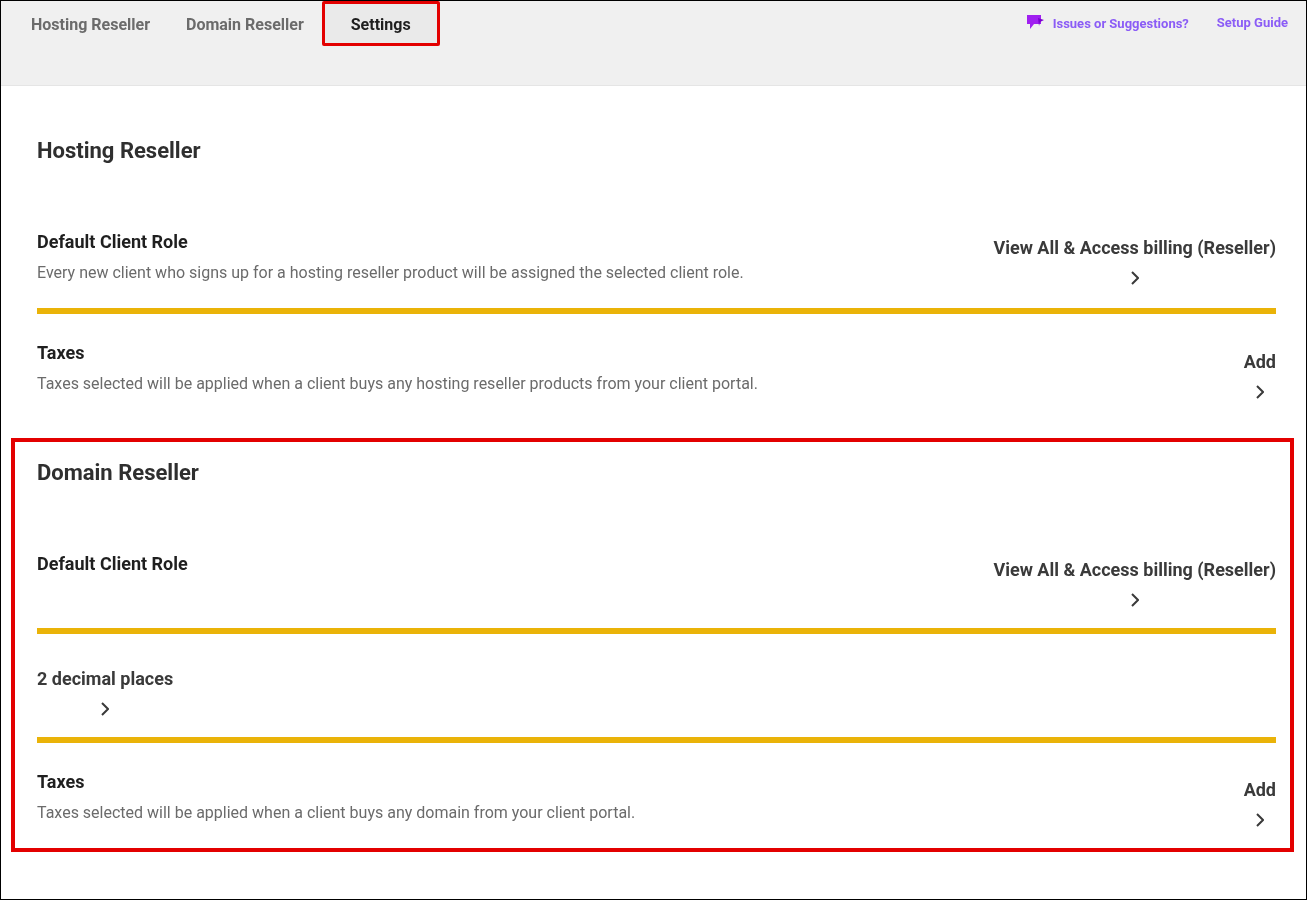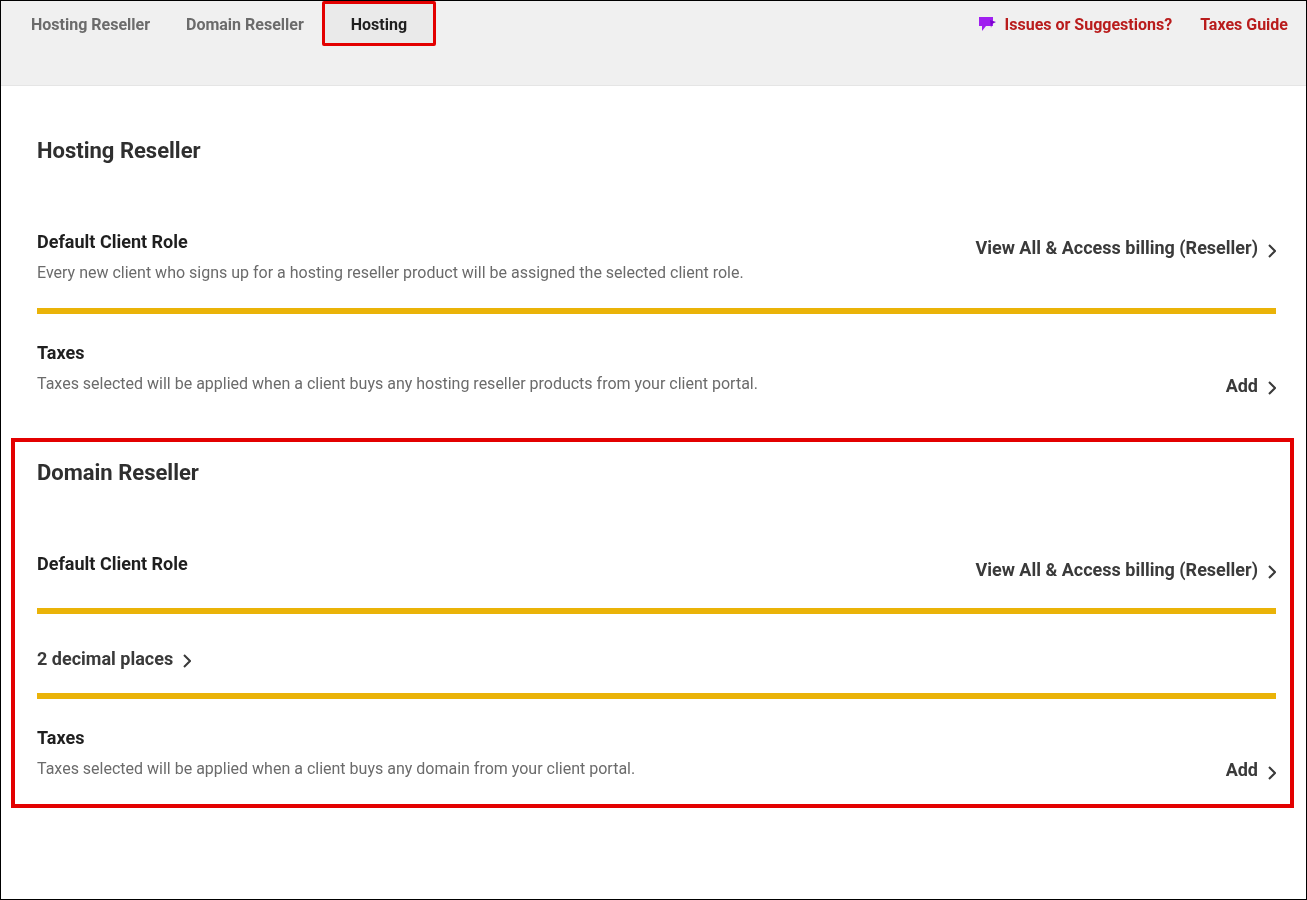--- a/index.html
+++ b/index.html
@@ -40,23 +40,23 @@
     }
     .topbar-right {
       margin-left: auto;
       display: flex;
       align-items: flex-start;
       gap: 28px;
       padding-top: 14px;
       padding-right: 6px;
     }
     .top-link {
-      color: #b91c1c;
-      font-weight: 700;
-      font-size: 16px;
+      color: #8b5cf6;
+      font-weight: 700;
+      font-size: 13px;
       cursor: pointer;
       display: inline-flex;
       align-items: center;
       gap: 8px;
     }
     .feedback-icon {
       width: 18px;
       height: 16px;
       display: inline-block;
     }
@@ -93,54 +93,55 @@
     .setting-action {
       display: inline-flex;
       align-items: center;
       gap: 10px;
       font-size: 18px;
       font-weight: 700;
       color: #3a3a3a;
       cursor: pointer;
       white-space: nowrap;
       padding-top: 6px;
+      flex-direction: column;
     }
     .chevron {
       width: 8px;
       height: 14px;
       display: inline-block;
     }
     .domain-section {
       border: 4px solid #e30000;
       margin: 18px -18px 0 -26px;
       padding: 18px 14px 0 22px;
     }
     .first-section { padding-top: 20px; }
   </style>
 </head>
 <body>
 
 <div class="topbar">
   <div class="tabs">
     <div class="tab">Hosting Reseller</div>
     <div class="tab">Domain Reseller</div>
-    <div class="tab active">Hosting</div>
+    <div class="tab active">Settings</div>
   </div>
   <div class="topbar-right">
     <div class="top-link">
       <span class="feedback-icon">
         <svg viewBox="0 0 18 16" width="18" height="16">
           <path d="M0 0 L14 0 L14 9 L7 9 L3 14 L3 9 L0 9 Z" fill="#a020f0"></path>
           <path d="M11 3 L17 5 L13 7 L12 11 Z" fill="#7b00d0"></path>
         </svg>
       </span>
       <span>Issues or Suggestions?</span>
     </div>
     <div class="top-link">
-      <span>Taxes Guide</span>
+      <span>Setup Guide</span>
     </div>
   </div>
 </div>
 
 <div class="content">
 
   <div class="first-section">
     <h2 class="section-title">Hosting Reseller</h2>
 
     <div class="setting-row">

